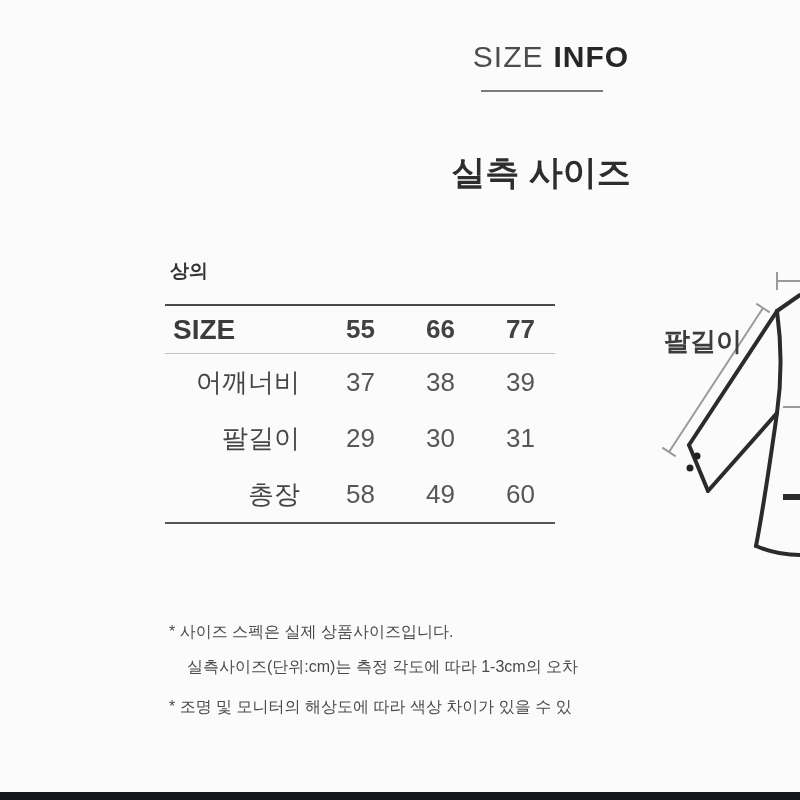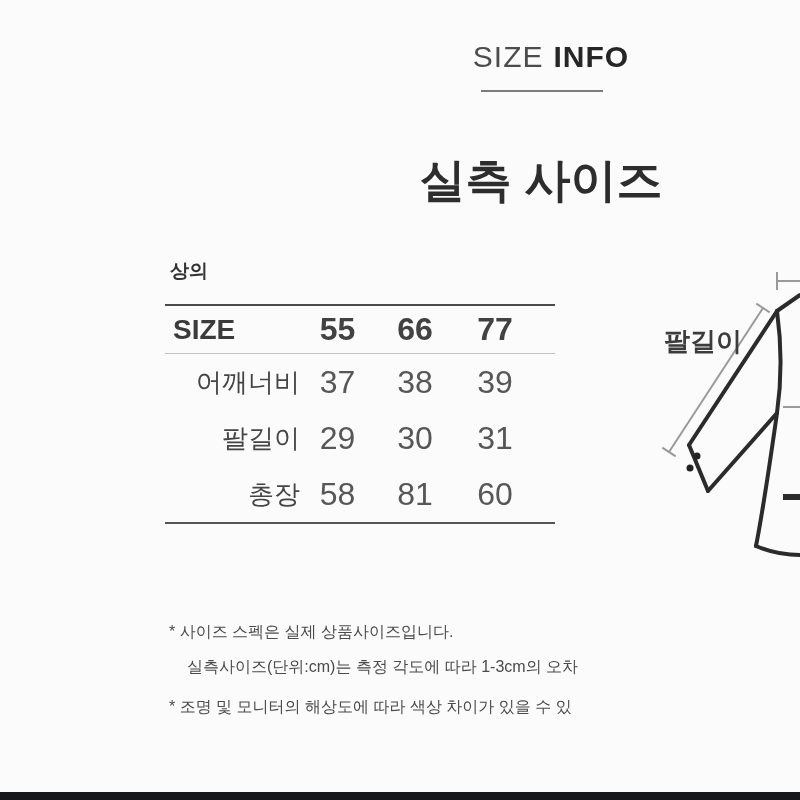--- a/index.html
+++ b/index.html
@@ -21,21 +21,21 @@
   .title-light { font-weight: 400; color: #4c4c4c; }
   .title-bold  { font-weight: 700; color: #262626; margin-left: 10px; margin-top: 33px; }
   .title-underline {
     position: absolute; top: 90px; left: 481px;
     width: 122px; height: 2px; background: #7c7c7c;
   }
 
   
   .heading {
     position: absolute; top: 150px; left: 391px; width: 300px;
-    text-align: center; font-size: 46px; font-weight: 700; color: #2d2d2d;
+    text-align: center; font-size: 34px; font-weight: 700; color: #2d2d2d;
     white-space: nowrap;
   }
 
   
   .section-label {
     position: absolute; top: 258px; left: 170px;
     font-size: 19px; font-weight: 700; color: #333333;
   }
   .size-table {
     position: absolute; top: 304px; left: 165px; width: 390px;
@@ -47,21 +47,21 @@
     grid-template-columns: 135px 75px 80px 80px;
     align-items: center;
   }
   .t-header { height: 48px; border-bottom: 1px solid #c3c3c3; }
   .t-data   { height: 56px; }
   .t-cell-label {
     padding-left: 8px; font-size: 26px; font-weight: 600; color: #3f3f3f;
     text-align: left; white-space: nowrap;
   }
   .t-header .t-cell-label { font-size: 28px; color: #3b3b3b; }
-  .t-cell-val { font-size: 32px; color: #575757; text-align: center; white-space: nowrap; }
+  .t-cell-val { font-size: 26px; color: #575757; text-align: right; white-space: nowrap; }
   .t-header .t-cell-val { font-weight: 600; color: #424242; }
   .t-data .t-cell-label { font-weight: 500; color: #454545; text-align: right; }
 
   
   .footnote {
     position: absolute; left: 169px;
     font-size: 16px; color: #4a4a4a; font-weight: 500;
     white-space: nowrap;
   }
   .fn-1 { top: 622px; }
@@ -108,21 +108,21 @@
   </div>
   <div class="t-row t-data">
     <div class="t-cell-label">팔길이</div>
     <div class="t-cell-val">29</div>
     <div class="t-cell-val">30</div>
     <div class="t-cell-val">31</div>
   </div>
   <div class="t-row t-data">
     <div class="t-cell-label">총장</div>
     <div class="t-cell-val">58</div>
-    <div class="t-cell-val">81</div>
+    <div class="t-cell-val">49</div>
     <div class="t-cell-val">60</div>
   </div>
 </div>
 
 <svg class="diagram-svg" viewBox="640 248 160 332" xmlns="http://www.w3.org/2000/svg">
 
   <line x1="777" y1="281" x2="800" y2="281" stroke="#9a9a9a" stroke-width="2"></line>
   <line x1="777" y1="272" x2="777" y2="290" stroke="#9a9a9a" stroke-width="2"></line>
   <line x1="783" y1="407" x2="800" y2="407" stroke="#9a9a9a" stroke-width="2"></line>
   <line x1="763" y1="308" x2="669" y2="452" stroke="#9a9a9a" stroke-width="2"></line>

